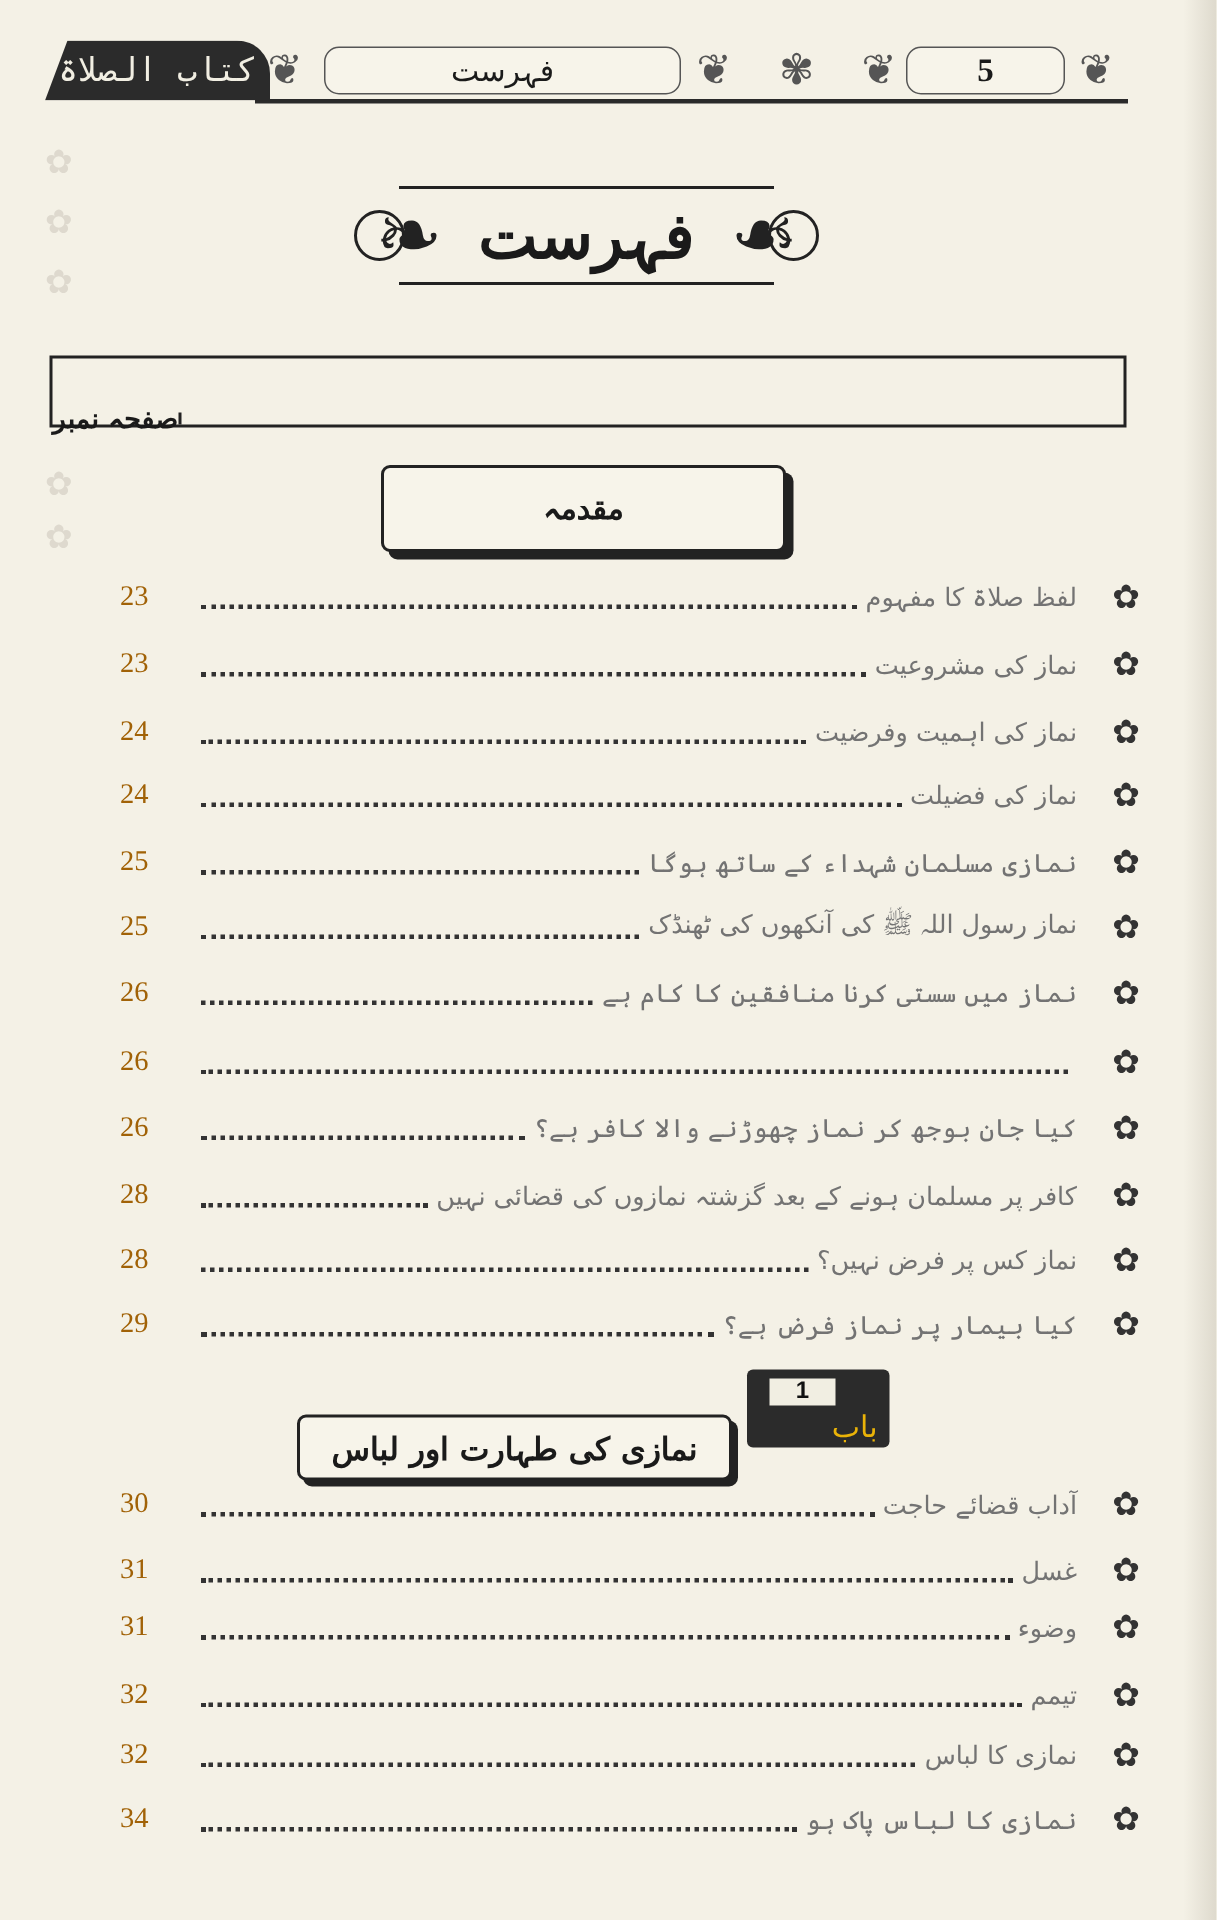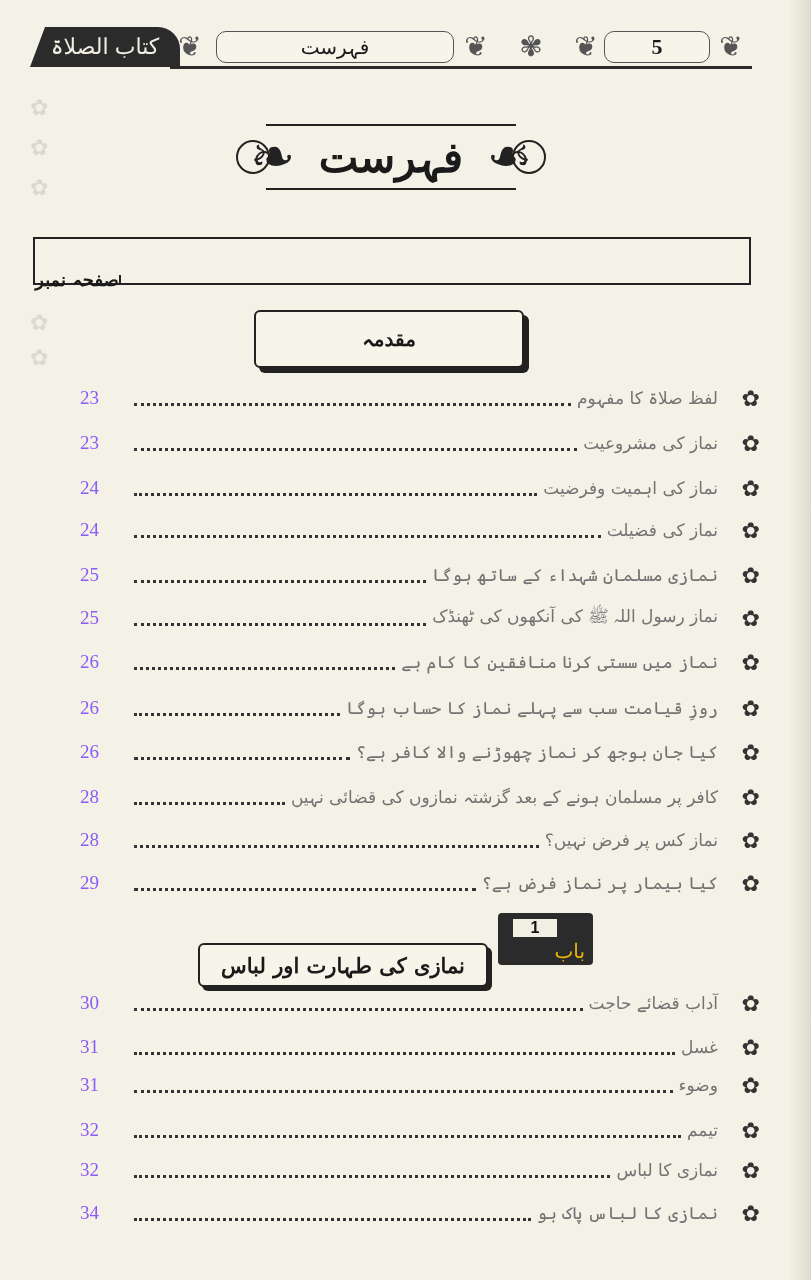--- a/index.html
+++ b/index.html
@@ -23,21 +23,21 @@
       position: absolute; left: 140px; right: 0; bottom: 0; height: 3px;
       background: #2a2a2a;
     }
     .book-tab {
       position: absolute; left: 0; top: 2px; width: 150px; height: 40px;
       background: #2b2b2b;
       border-radius: 0 22px 0 0;
       clip-path: polygon(10% 0, 100% 0, 100% 100%, 0 100%, 6% 40%);
       color: #f1eee2;
       display: flex; align-items: center; justify-content: center;
-      font-family: Liberation Sans, sans-serif;
+      font-family: Liberation Mono, monospace;
       font-size: 22px;
       direction: rtl;
     }
     .ornament {
       position: absolute; top: 4px; height: 36px;
       color: #555; font-size: 28px; line-height: 36px; text-align: center;
     }
     .title-cartouche {
       position: absolute; top: 6px; height: 32px;
       border: 1.5px solid #555; border-radius: 10px;
@@ -120,21 +120,21 @@
       color: #eab308; font-size: 20px; font-weight: normal; 
       direction: rtl; line-height: 24px;
     }
     
     .toc-row {
       position: absolute; left: 80px; width: 680px; height: 34px;
       display: flex; align-items: center;
     }
     .toc-row .page {
       width: 40px; font-family: "Liberation Serif", serif; font-size: 19px;
-      color: #8b5cf6;
+      color: #a16207;
     }
     .toc-row .leader {
       flex: 1; height: 2px; margin: 0 6px 0 14px; align-self: center;
       border-bottom: 3px dotted #333; position: relative; top: 6px;
     }
     .toc-row .title {
       font-size: 17px; direction: rtl; white-space: nowrap; color: #737373;
     }
     .toc-row .flower {
       width: 30px; text-align: right; font-size: 22px; color: #333;
@@ -228,21 +228,20 @@
 </div>
 <div class="toc-row" style="top:645px;">
   <span class="page">26</span>
   <span class="leader"></span>
   <span class="title">نماز میں سستی کرنا منافقین کا کام ہے</span>
   <span class="flower">✿</span>
 </div>
 <div class="toc-row" style="top:691px;">
   <span class="page">26</span>
   <span class="leader"></span>
-  <span class="title">روزِ قیامت سب سے پہلے نماز کا حساب ہوگا</span>
   <span class="flower">✿</span>
 </div>
 <div class="toc-row" style="top:735px;">
   <span class="page">26</span>
   <span class="leader"></span>
   <span class="title">کیا جان بوجھ کر نماز چھوڑنے والا کافر ہے؟</span>
   <span class="flower">✿</span>
 </div>
 <div class="toc-row" style="top:780px;">
   <span class="page">28</span>

